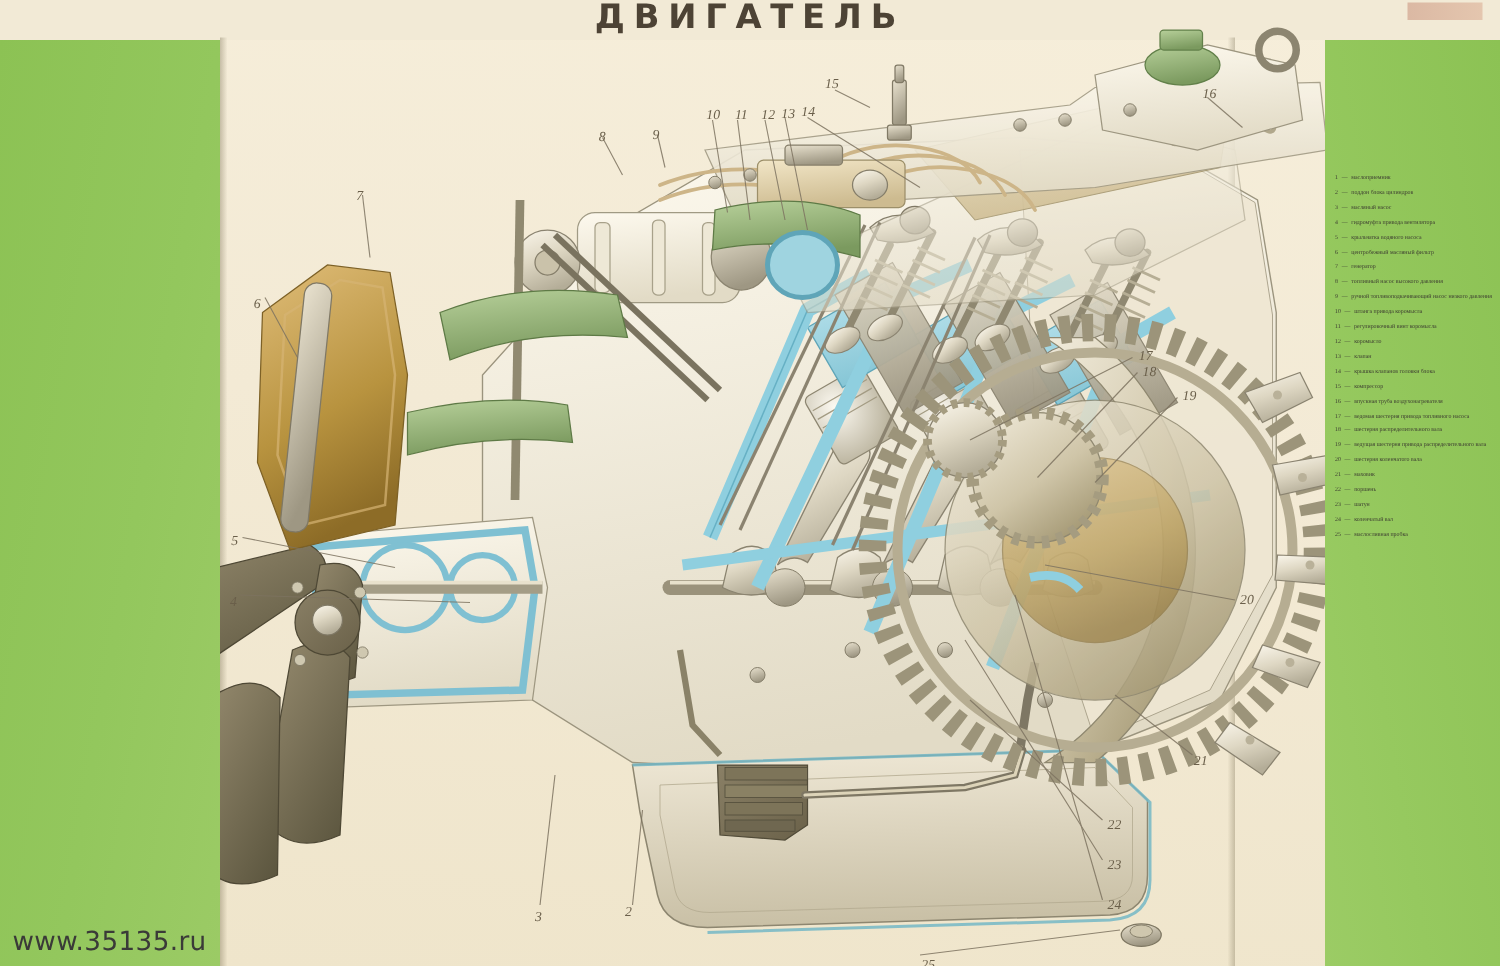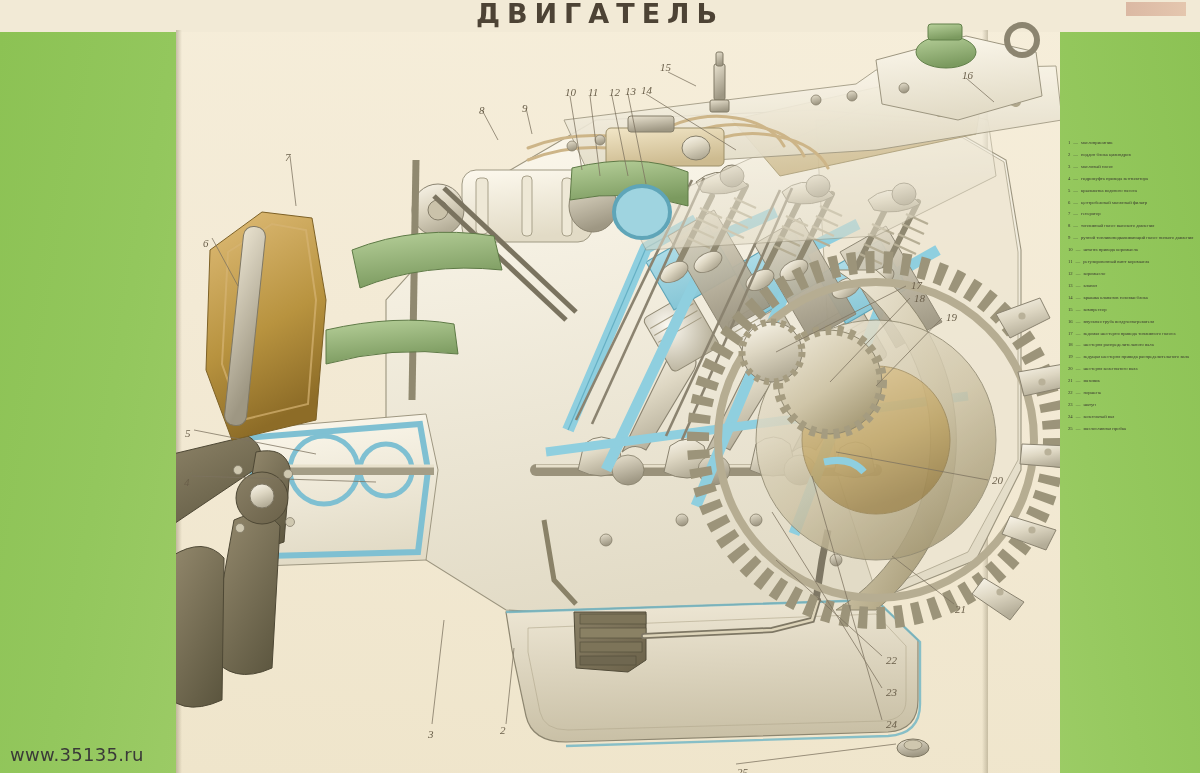--- a/index.html
+++ b/index.html
@@ -30,21 +30,21 @@
 
   
   #title{position:absolute;left:0;top:-2px;width:1200px;text-align:center;
      font-family:"DejaVu Sans",sans-serif;font-weight:bold;font-size:27px;
      letter-spacing:7px;color:#4d4335;}
   .corner-mark{position:absolute;right:14px;top:2px;width:60px;height:14px;
      background:linear-gradient(90deg,#c8907a,#d9a98e);opacity:.55;}
 
   
   #watermark{position:absolute;left:10px;bottom:8px;
-     font-family:"DejaVu Sans",sans-serif;font-size:18px;color:#3a3a38;
+     font-family:"DejaVu Sans",sans-serif;font-size:21px;color:#3a3a38;
      letter-spacing:.3px;}
 
   
   #legend{position:absolute;left:1068px;top:140px;width:128px;}
   .lg-item{display:flex;gap:3px;margin-bottom:5.1px;
      font-family:"Liberation Serif",serif;font-size:4.7px;line-height:1.45;
      color:#3b3a30;}
   .lg-num{flex:0 0 auto;}
   .lg-dash{flex:0 0 auto;}
   .lg-text{flex:1 1 auto;}

